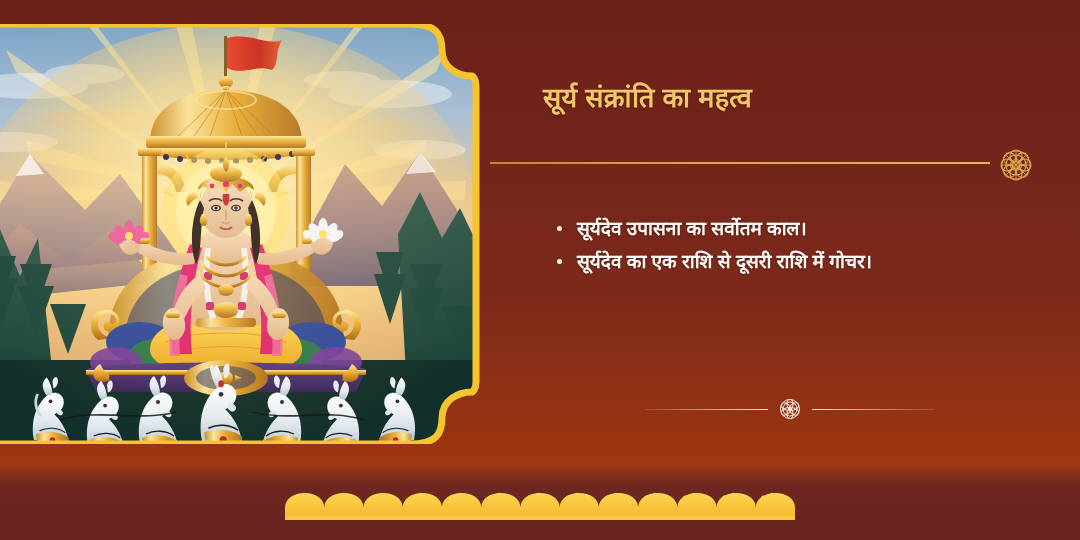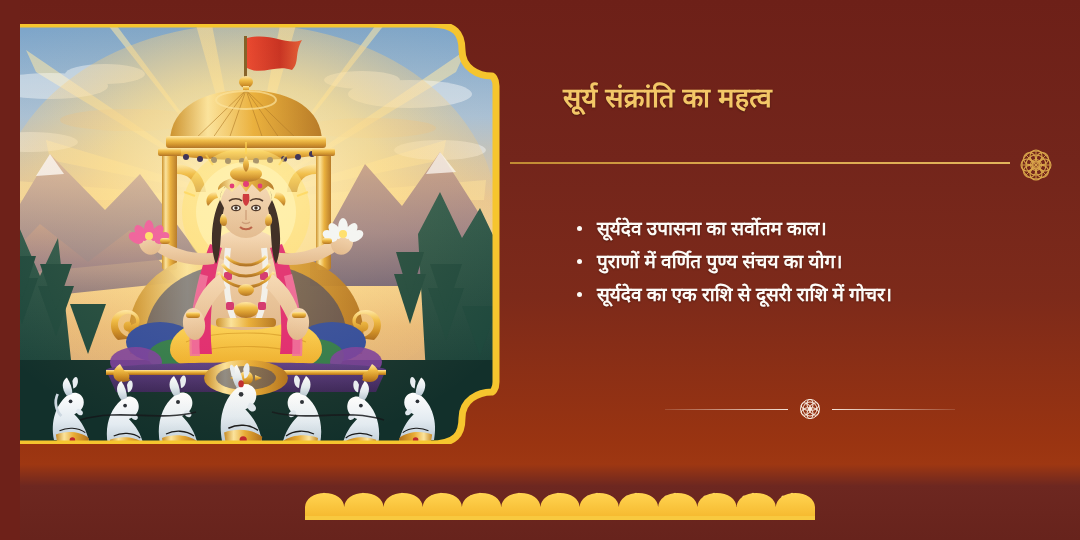--- a/index.html
+++ b/index.html
@@ -16,21 +16,20 @@
     background:
       linear-gradient(180deg,
         #6d2018 0%,
         #73251b 30%,
         #7d2a1a 55%,
         #9a3411 82%,
         #9e3712 86%,
         #6d2720 90%,
         #67231c 100%);
     overflow:hidden;
-    margin-left:20px;
   }
 
   
   #art-panel{
     position:absolute;
     left:-10px; top:24px;
     width:493px; height:420px;
   }
   .frame-shape{
     position:absolute; inset:0;
@@ -595,21 +594,20 @@
           <line x1="8" y1="22" x2="36" y2="22"></line>
           <line x1="12" y1="12" x2="32" y2="32"></line>
           <line x1="32" y1="12" x2="12" y2="32"></line>
         </g>
       </g>
     </svg>
   </div>
 
   <ul id="bullets">
     <li>सूर्यदेव उपासना का सर्वोतम काल।</li>
-    <li>पुराणों में वर्णित पुण्य संचय का योग।</li>
     <li>सूर्यदेव का एक राशि से दूसरी राशि में गोचर।</li>
   </ul>
 
   <div id="divider">
     <span class="dline"></span>
     <svg class="flower" viewBox="0 0 30 30">
       <g fill="none" stroke="#f8ece1" stroke-width="1">
         <circle cx="15" cy="15" r="9.5"></circle>
         <circle cx="15" cy="15" r="7"></circle>
         <g>

